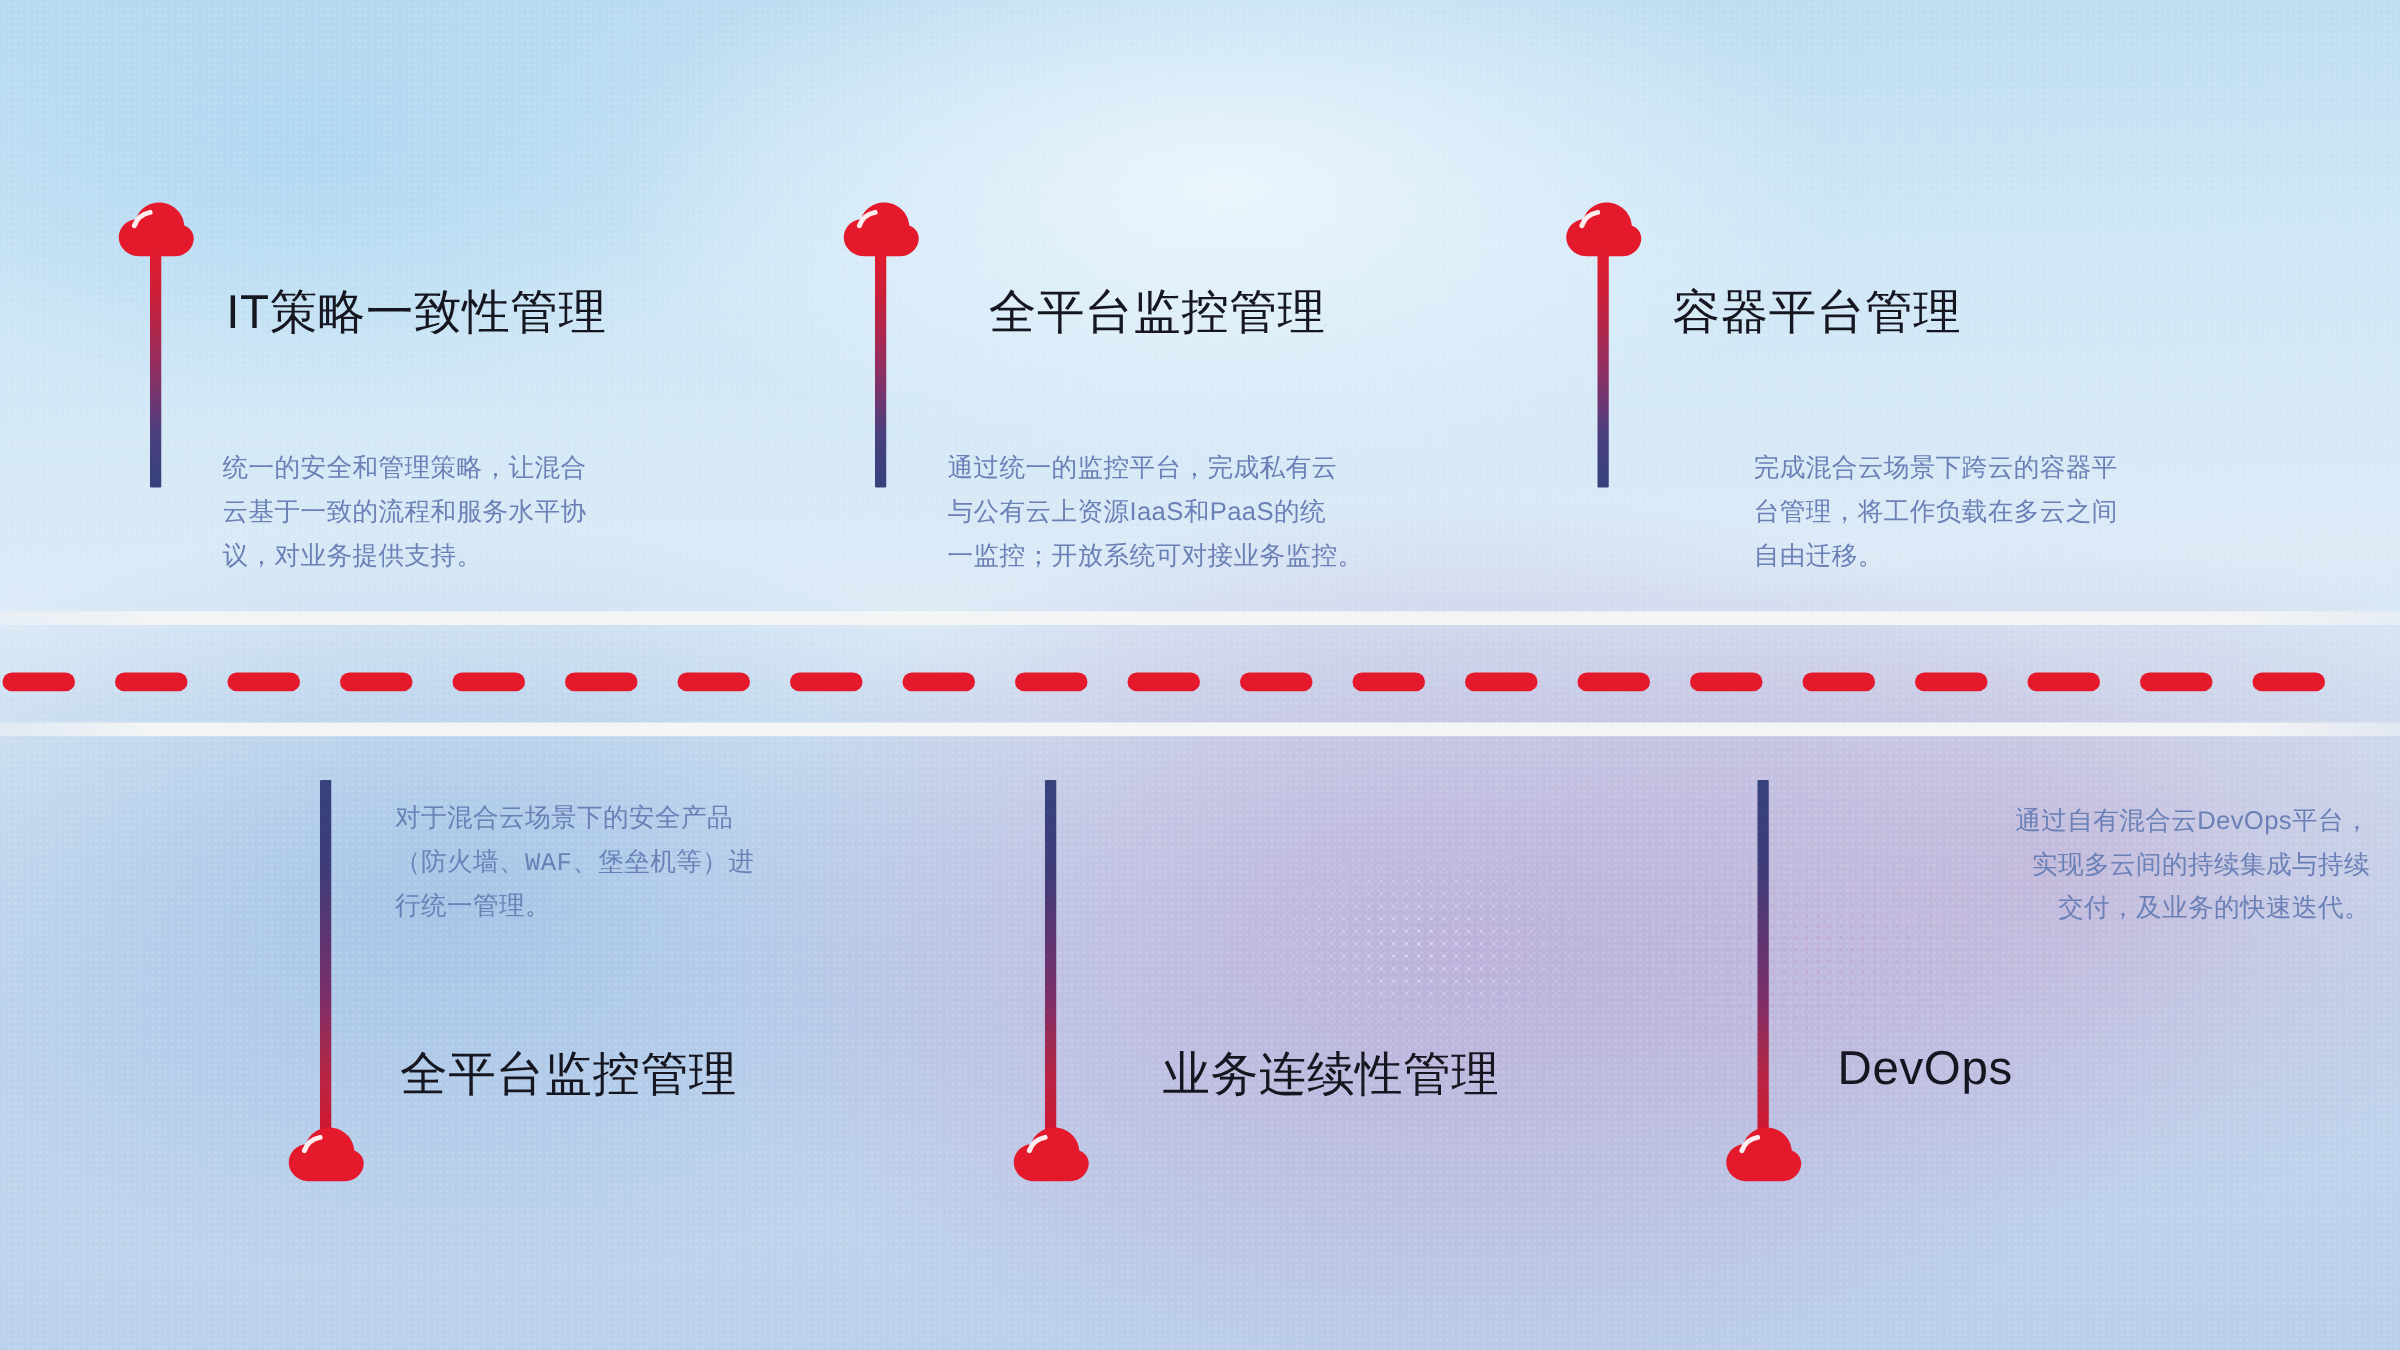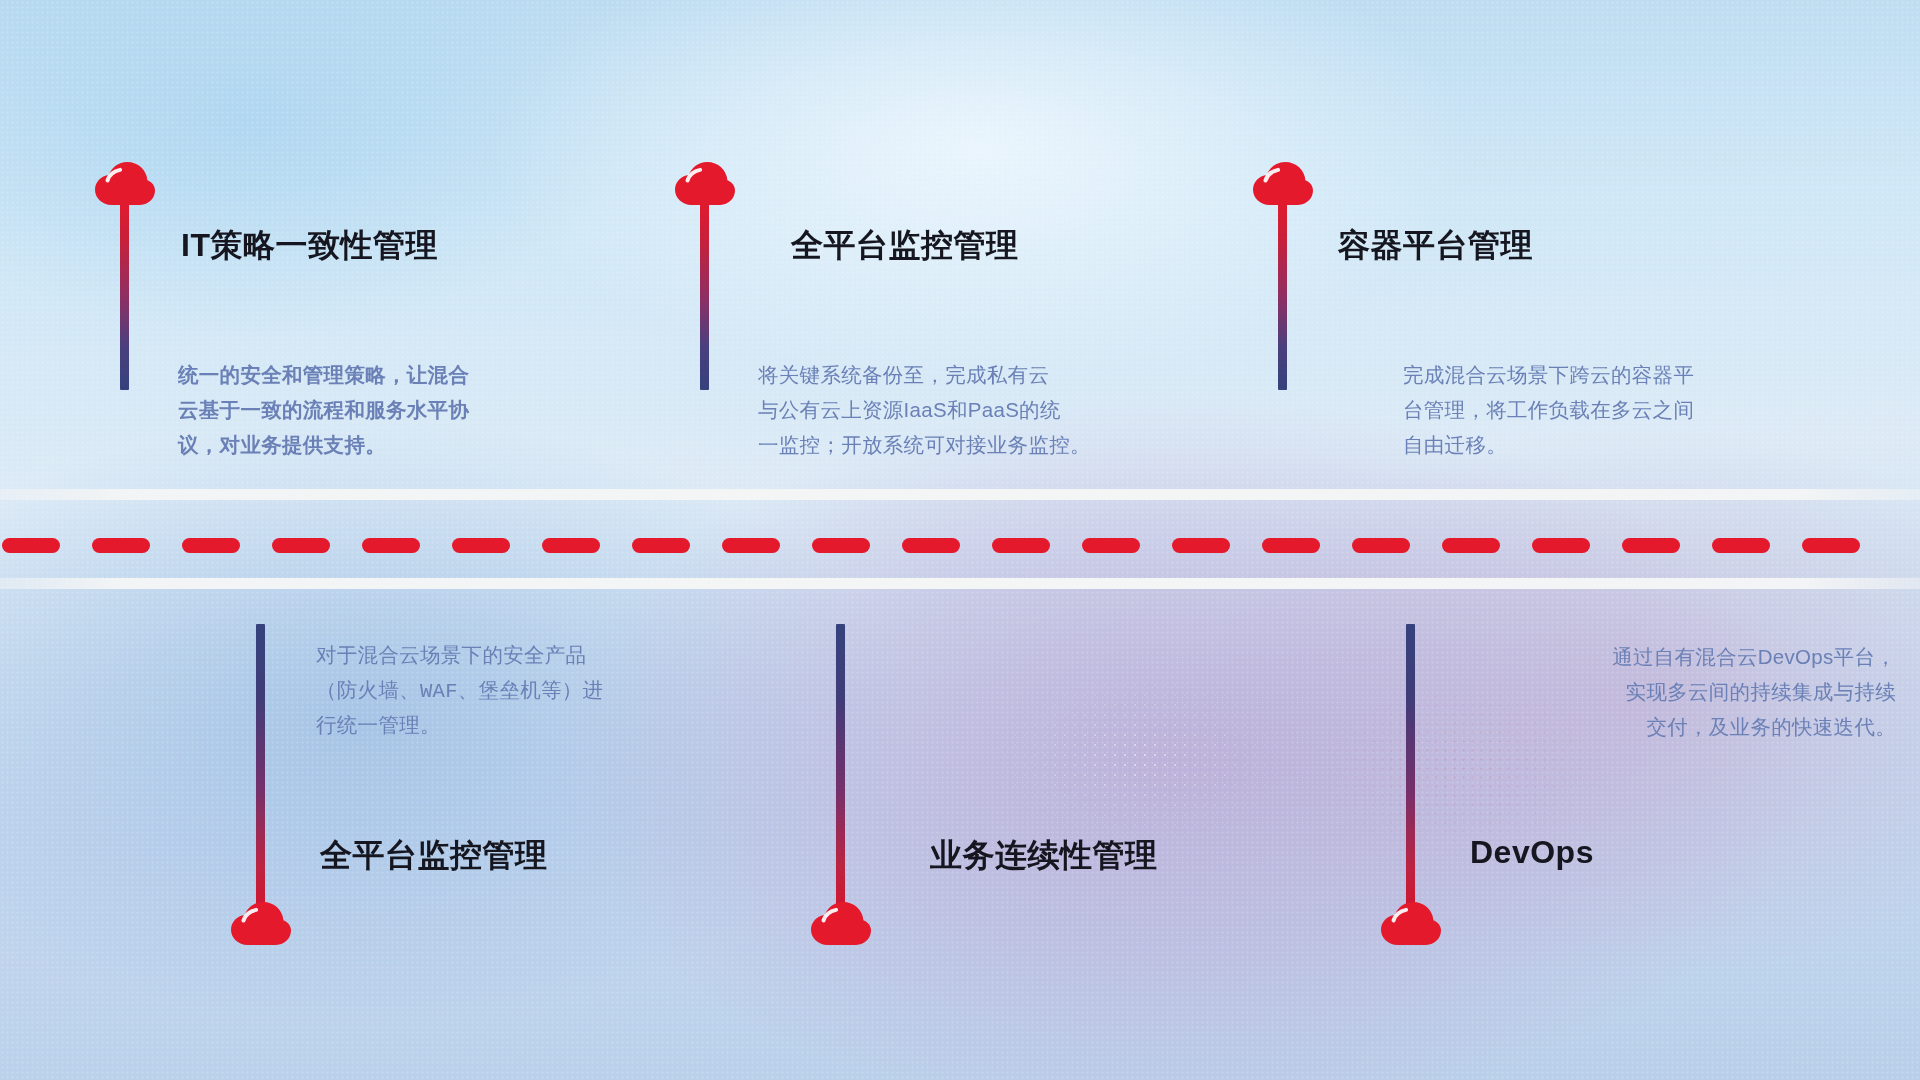--- a/index.html
+++ b/index.html
@@ -109,22 +109,22 @@
   .cloud {
     position: absolute;
     width: 62px;
     height: 46px;
   }
   .cloud svg { display: block; width: 62px; height: 46px; }
 
   
   .heading {
     position: absolute;
-    font-size: 32px;
-    font-weight: bold;
+    font-size: 38px;
+    font-weight: normal;
     color: #15161f;
     letter-spacing: .5px;
     white-space: nowrap;
   }
 
   
   .body-text {
     position: absolute;
     font-size: 20.5px;
     line-height: 35px;
@@ -169,33 +169,33 @@
   <div id="road-edge-bottom" class="road-edge"></div>
 
   <div class="cloud" style="left:94px; top:160px;">
     <svg viewBox="0 0 62 46" xmlns="http://www.w3.org/2000/svg">
       <path d="M17.5 45C8.4 45 1 38.2 1 29.8c0-7.6 6-13.9 13.9-14.7C17.2 7.6 24.5 2 33.2 2 44 2 52.8 10.1 53.4 20.3c4.6 1.6 7.6 5.7 7.6 10.3C61 38.2 54.6 45 46 45H17.5z" fill="#e5192c"></path>
       <path d="M13.5 20.5c1.8-5.4 6.6-9.4 12.6-10.6" stroke="#ffffff" stroke-width="4" stroke-linecap="round" fill="none" opacity="0.92"></path>
     </svg>
   </div>
   <div class="stem stem-top" style="left:120px; top:196px; height:194px;"></div>
   <div class="heading" style="left:181px; top:224px;">IT策略一致性管理</div>
-  <div class="body-text" style="left:178px; top:357px; width:430px;font-weight:bold;">统一的安全和管理策略，让混合
+  <div class="body-text" style="left:178px; top:357px; width:430px;">统一的安全和管理策略，让混合
 云基于一致的流程和服务水平协
 议，对业务提供支持。</div>
 
   <div class="cloud" style="left:674px; top:160px;">
     <svg viewBox="0 0 62 46" xmlns="http://www.w3.org/2000/svg">
       <path d="M17.5 45C8.4 45 1 38.2 1 29.8c0-7.6 6-13.9 13.9-14.7C17.2 7.6 24.5 2 33.2 2 44 2 52.8 10.1 53.4 20.3c4.6 1.6 7.6 5.7 7.6 10.3C61 38.2 54.6 45 46 45H17.5z" fill="#e5192c"></path>
       <path d="M13.5 20.5c1.8-5.4 6.6-9.4 12.6-10.6" stroke="#ffffff" stroke-width="4" stroke-linecap="round" fill="none" opacity="0.92"></path>
     </svg>
   </div>
   <div class="stem stem-top" style="left:700px; top:196px; height:194px;"></div>
   <div class="heading" style="left:791px; top:224px;">全平台监控管理</div>
-  <div class="body-text" style="left:758px; top:357px; width:450px;">将关键系统备份至，完成私有云
+  <div class="body-text" style="left:758px; top:357px; width:450px;">通过统一的监控平台，完成私有云
 与公有云上资源IaaS和PaaS的统
 一监控；开放系统可对接业务监控。</div>
 
   <div class="cloud" style="left:1252px; top:160px;">
     <svg viewBox="0 0 62 46" xmlns="http://www.w3.org/2000/svg">
       <path d="M17.5 45C8.4 45 1 38.2 1 29.8c0-7.6 6-13.9 13.9-14.7C17.2 7.6 24.5 2 33.2 2 44 2 52.8 10.1 53.4 20.3c4.6 1.6 7.6 5.7 7.6 10.3C61 38.2 54.6 45 46 45H17.5z" fill="#e5192c"></path>
       <path d="M13.5 20.5c1.8-5.4 6.6-9.4 12.6-10.6" stroke="#ffffff" stroke-width="4" stroke-linecap="round" fill="none" opacity="0.92"></path>
     </svg>
   </div>
   <div class="stem stem-top" style="left:1278px; top:196px; height:194px;"></div>

